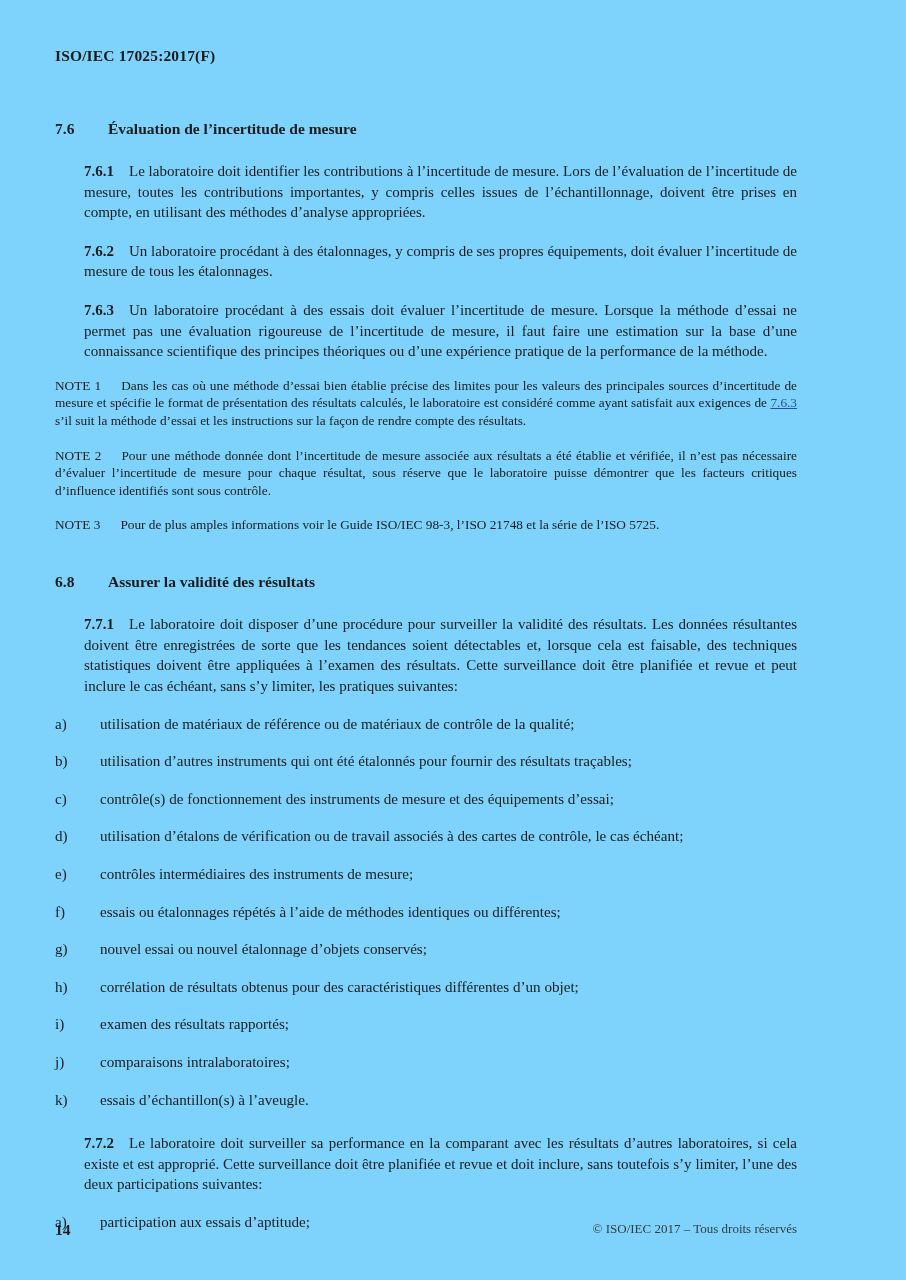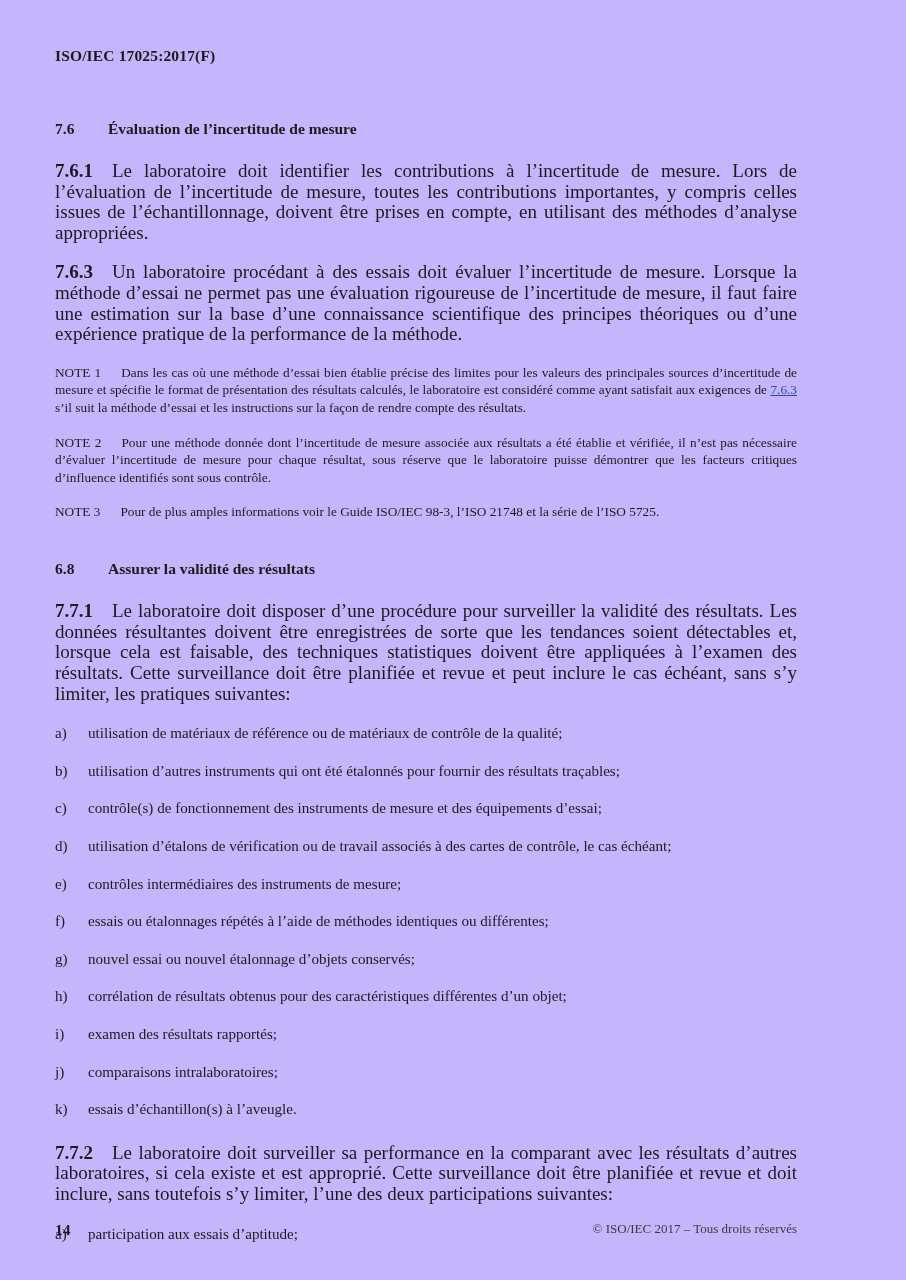--- a/index.html
+++ b/index.html
@@ -14,21 +14,21 @@
     font-family: "Liberation Serif", "DejaVu Serif", serif;
     color: #1b1b1b;
     -webkit-font-smoothing: antialiased;
   }
 
   .page {
     position: relative;
     width: 906px;
     height: 1280px;
     box-sizing: border-box;
-    background: #c4b5fd;
+    background: #7dd3fc;
     overflow: hidden;
   }
 
   
   .content {
     position: absolute;
     left: 55px;
     top: 0;
     width: 742px;
   }
@@ -55,25 +55,26 @@
     flex: 0 0 53px;
   }
   .clause-heading .ttl {
     flex: 1 1 auto;
   }
   .h-76 { margin-top: 53px; align-items: flex-end; }
   .h-77 { margin-top: 38px; }
 
   
   .para {
-    font-size: 19px;
+    font-size: 15px;
     line-height: 20.6px;
     text-align: justify;
     margin-top: 18px;
     hyphens: none;
+    margin-left: 29px;
   }
   .para .lead {
     font-weight: bold;
   }
   .para .lead::after {
     content: "\2003";
   }
   .p-761 { margin-top: 23px; }
   .p-771 { margin-top: 23px; }
   .p-772 { margin-top: 23px; }
@@ -110,20 +111,21 @@
     font-size: 15.1px;
     line-height: 20.6px;
     margin-top: 17px;
   }
   .list li .marker {
     flex: 0 0 33px;
     width: 33px;
   }
   .list li .itext {
     flex: 1 1 auto;
+    margin-left: 12px;
   }
   .list.first-list { margin-top: 5px; }
   .list.second-list { margin-top: 5px; }
 
   
   .footer {
     position: absolute;
     left: 55px;
     right: 109px;
     bottom: 41px;
@@ -152,20 +154,23 @@
 
     <div class="clause-heading h-76">
       <span class="num">7.6</span>
       <span class="ttl">Évaluation de l’incertitude de mesure</span>
     </div>
 
     <p class="para p-761">
       <span class="lead">7.6.1</span><span>Le laboratoire doit identifier les contributions à l’incertitude de mesure. Lors de l’évaluation de l’incertitude de mesure, toutes les contributions importantes, y compris celles issues de l’échantillonnage, doivent être prises en compte, en utilisant des méthodes d’analyse appropriées.</span>
     </p>
 
+    <p class="para">
+      <span class="lead">7.6.2</span><span>Un laboratoire procédant à des étalonnages, y compris de ses propres équipements, doit évaluer l’incertitude de mesure de tous les étalonnages.</span>
+    </p>
 
     <p class="para">
       <span class="lead">7.6.3</span><span>Un laboratoire procédant à des essais doit évaluer l’incertitude de mesure. Lorsque la méthode d’essai ne permet pas une évaluation rigoureuse de l’incertitude de mesure, il faut faire une estimation sur la base d’une connaissance scientifique des principes théoriques ou d’une expérience pratique de la performance de la méthode.</span>
     </p>
 
     <p class="note note-1">
       <span class="note-label">NOTE 1</span><span>Dans les cas où une méthode d’essai bien établie précise des limites pour les valeurs des principales sources d’incertitude de mesure et spécifie le format de présentation des résultats calculés, le laboratoire est considéré comme ayant satisfait aux exigences de </span><a class="xref" href="#">7.6.3</a><span> s’il suit la méthode d’essai et les instructions sur la façon de rendre compte des résultats.</span>
     </p>
 
     <p class="note">

